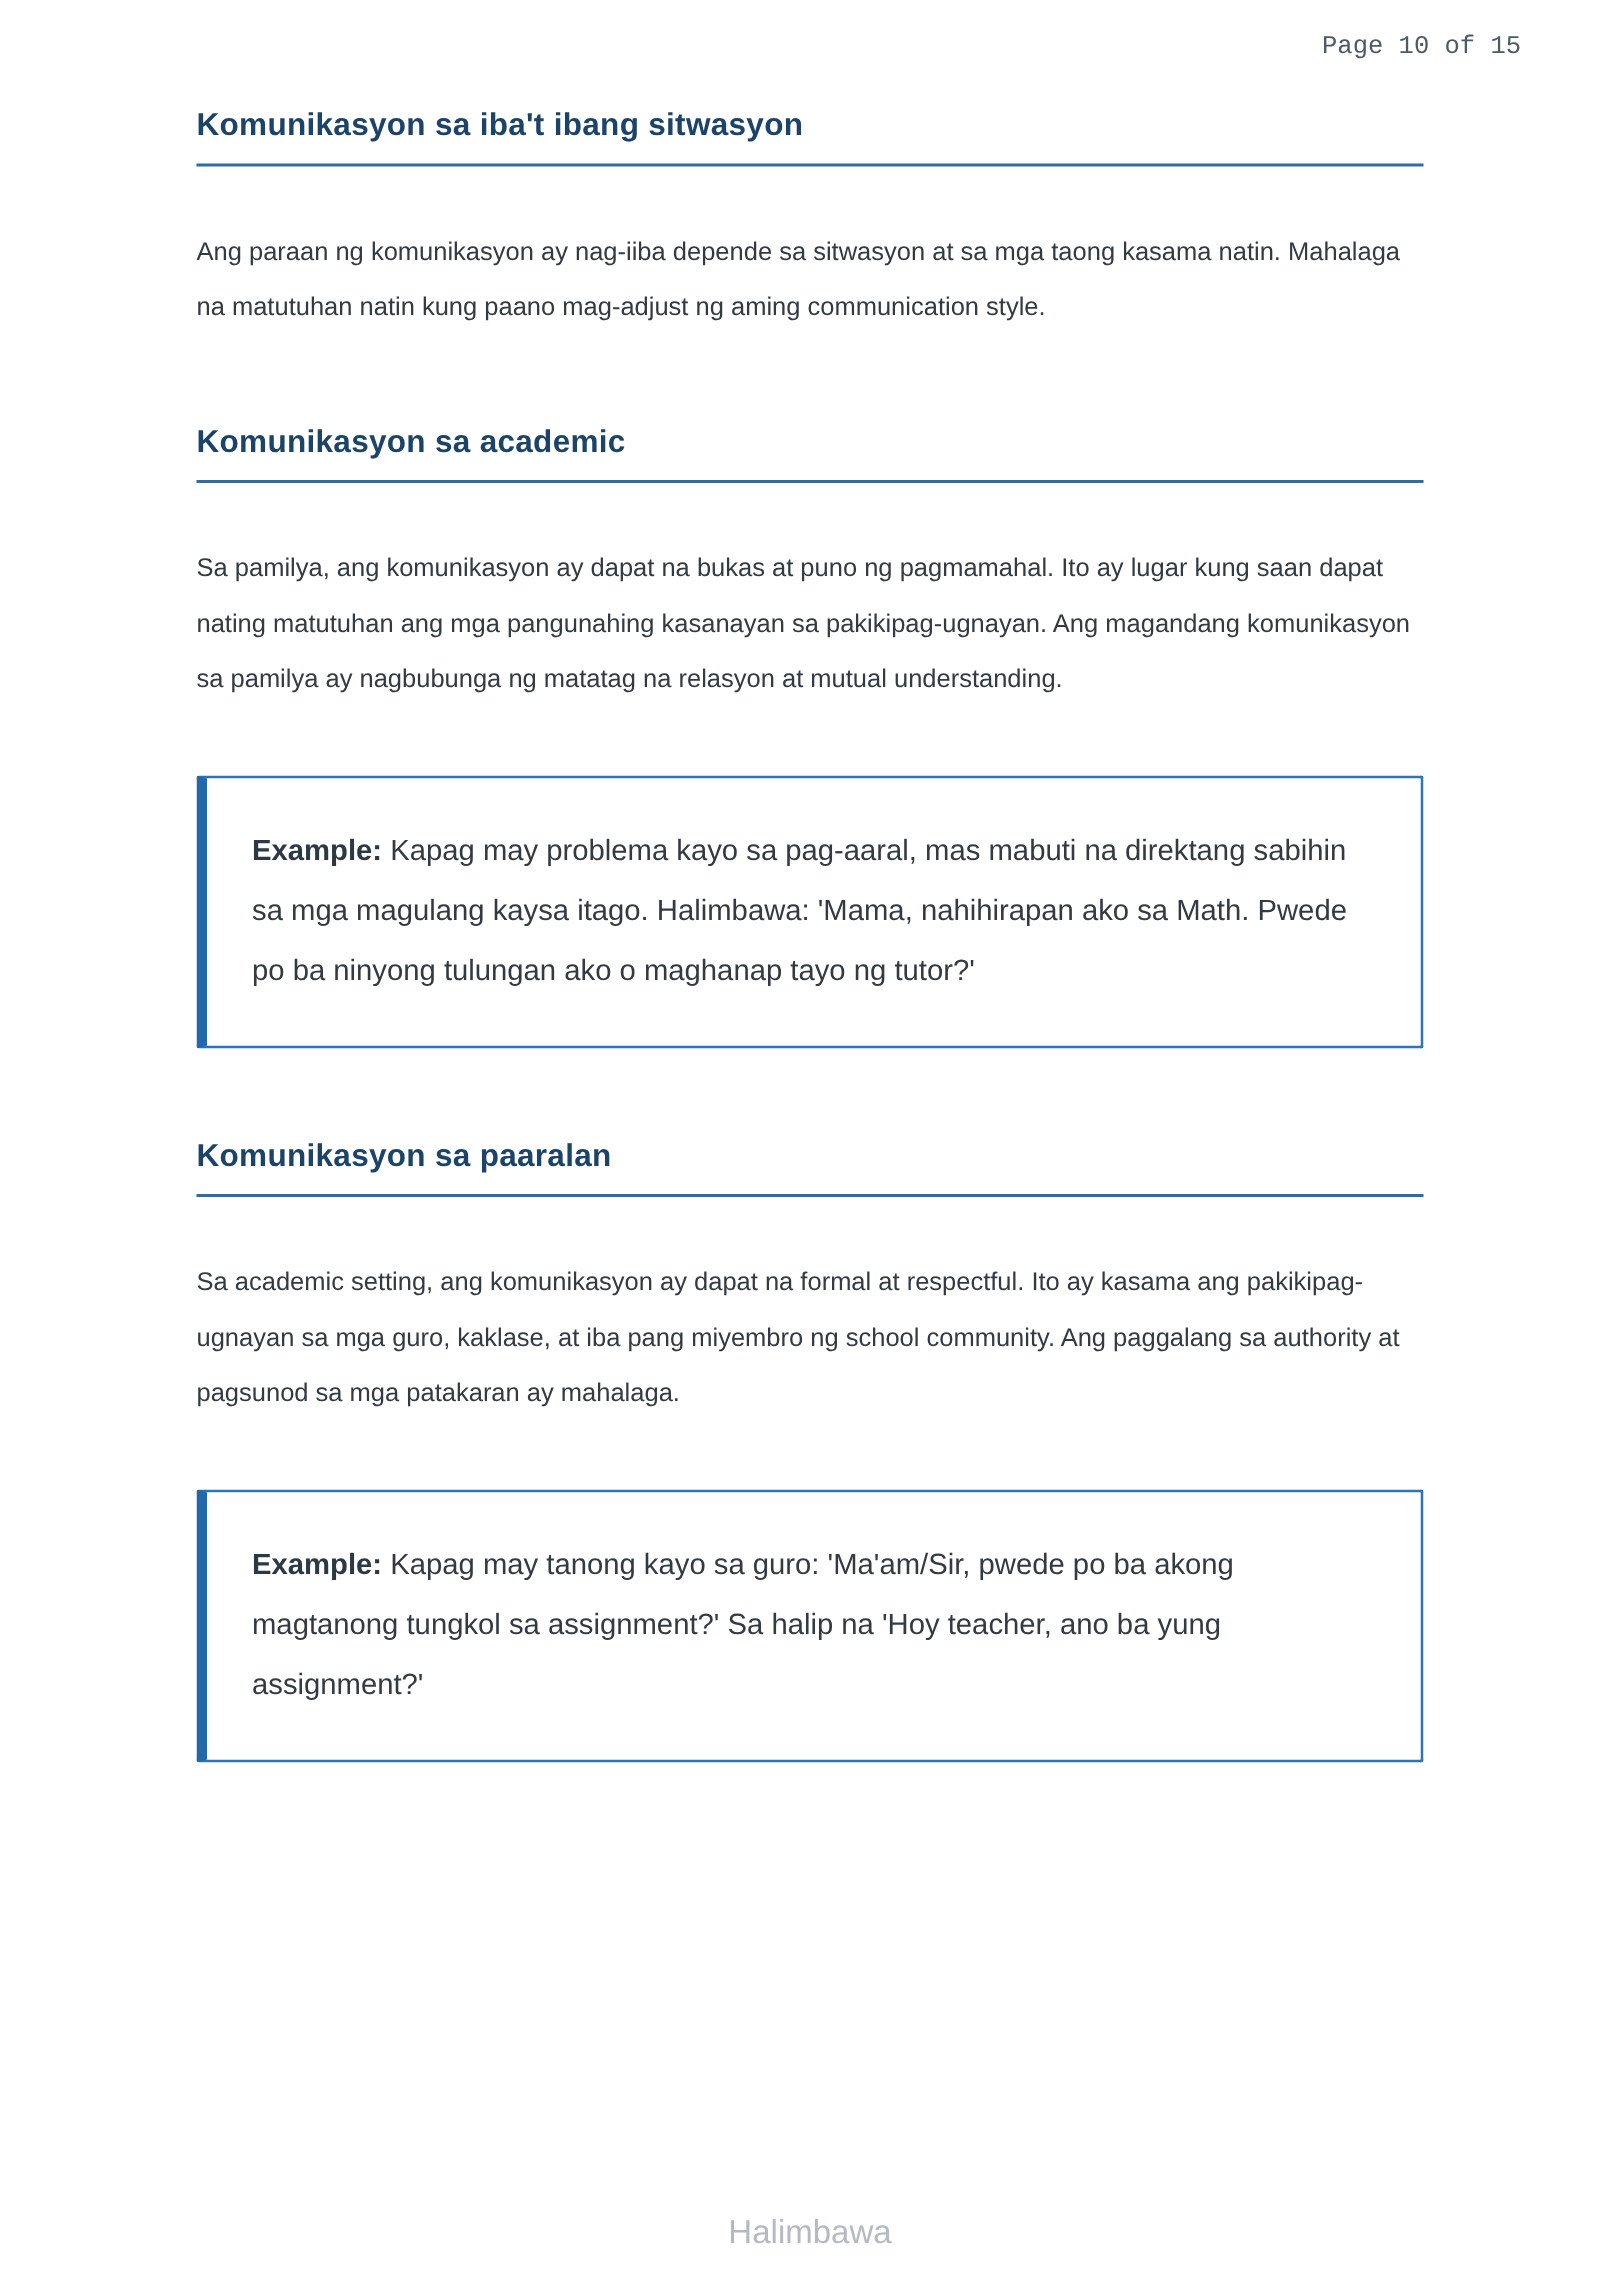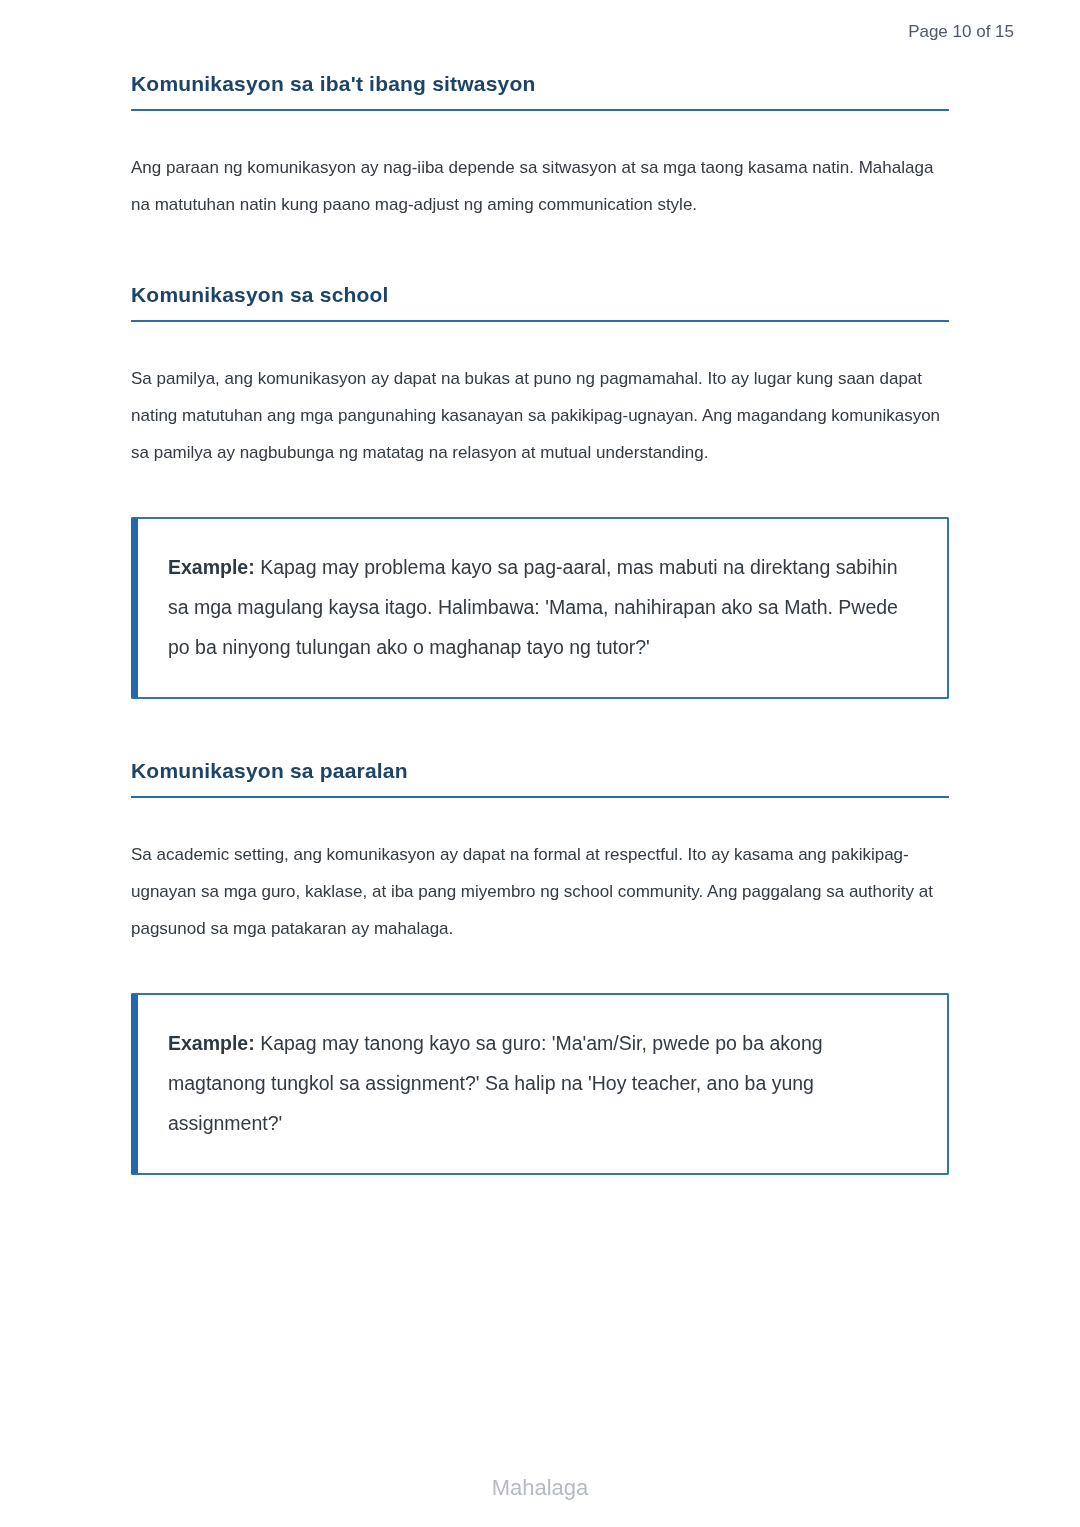--- a/index.html
+++ b/index.html
@@ -16,21 +16,21 @@
     box-sizing: border-box;
     padding: 0 131px;
     font-family: "Liberation Sans", sans-serif;
     color: #333a42;
     overflow: hidden;
   }
   .page-indicator {
     position: absolute;
     top: 22px;
     right: 66px;
-    font-family: Liberation Sans, sans-serif;
+    font-family: Liberation Mono, monospace;
     font-size: 17px;
     color: #4d5a66;
   }
   .doc-heading {
     margin: 0;
     padding: 0 0 13px 0;
     font-size: 21px;
     font-weight: 700;
     color: #1c4468;
     border-bottom: 2px solid #2e6da4;
@@ -79,21 +79,21 @@
 <body>
 
 <div class="page">
 
   <div class="page-indicator">Page 10 of 15</div>
 
   <h1 class="doc-heading first">Komunikasyon sa iba't ibang sitwasyon</h1>
 
   <p class="body-text">Ang paraan ng komunikasyon ay nag-iiba depende sa sitwasyon at sa mga taong kasama natin. Mahalaga na matutuhan natin kung paano mag-adjust ng aming communication style.</p>
 
-  <h2 class="doc-heading section">Komunikasyon sa school</h2>
+  <h2 class="doc-heading section">Komunikasyon sa academic</h2>
 
   <p class="body-text">Sa pamilya, ang komunikasyon ay dapat na bukas at puno ng pagmamahal. Ito ay lugar kung saan dapat nating matutuhan ang mga pangunahing kasanayan sa pakikipag-ugnayan. Ang magandang komunikasyon sa pamilya ay nagbubunga ng matatag na relasyon at mutual understanding.</p>
 
   <div class="example-box">
     <div class="example-text-wrap">
       <span class="example-label">Example:</span>
       <span>Kapag may problema kayo sa pag-aaral, mas mabuti na direktang sabihin sa mga magulang kaysa itago. Halimbawa: 'Mama, nahihirapan ako sa Math. Pwede po ba ninyong tulungan ako o maghanap tayo ng tutor?'</span>
     </div>
   </div>
 
@@ -101,15 +101,15 @@
 
   <p class="body-text">Sa academic setting, ang komunikasyon ay dapat na formal at respectful. Ito ay kasama ang pakikipag-ugnayan sa mga guro, kaklase, at iba pang miyembro ng school community. Ang paggalang sa authority at pagsunod sa mga patakaran ay mahalaga.</p>
 
   <div class="example-box">
     <div class="example-text-wrap">
       <span class="example-label">Example:</span>
       <span>Kapag may tanong kayo sa guro: 'Ma'am/Sir, pwede po ba akong magtanong tungkol sa assignment?' Sa halip na 'Hoy teacher, ano ba yung assignment?'</span>
     </div>
   </div>
 
-  <div class="footer">Mahalaga</div>
+  <div class="footer">Halimbawa</div>
 
 </div>
 
 </body></html>

